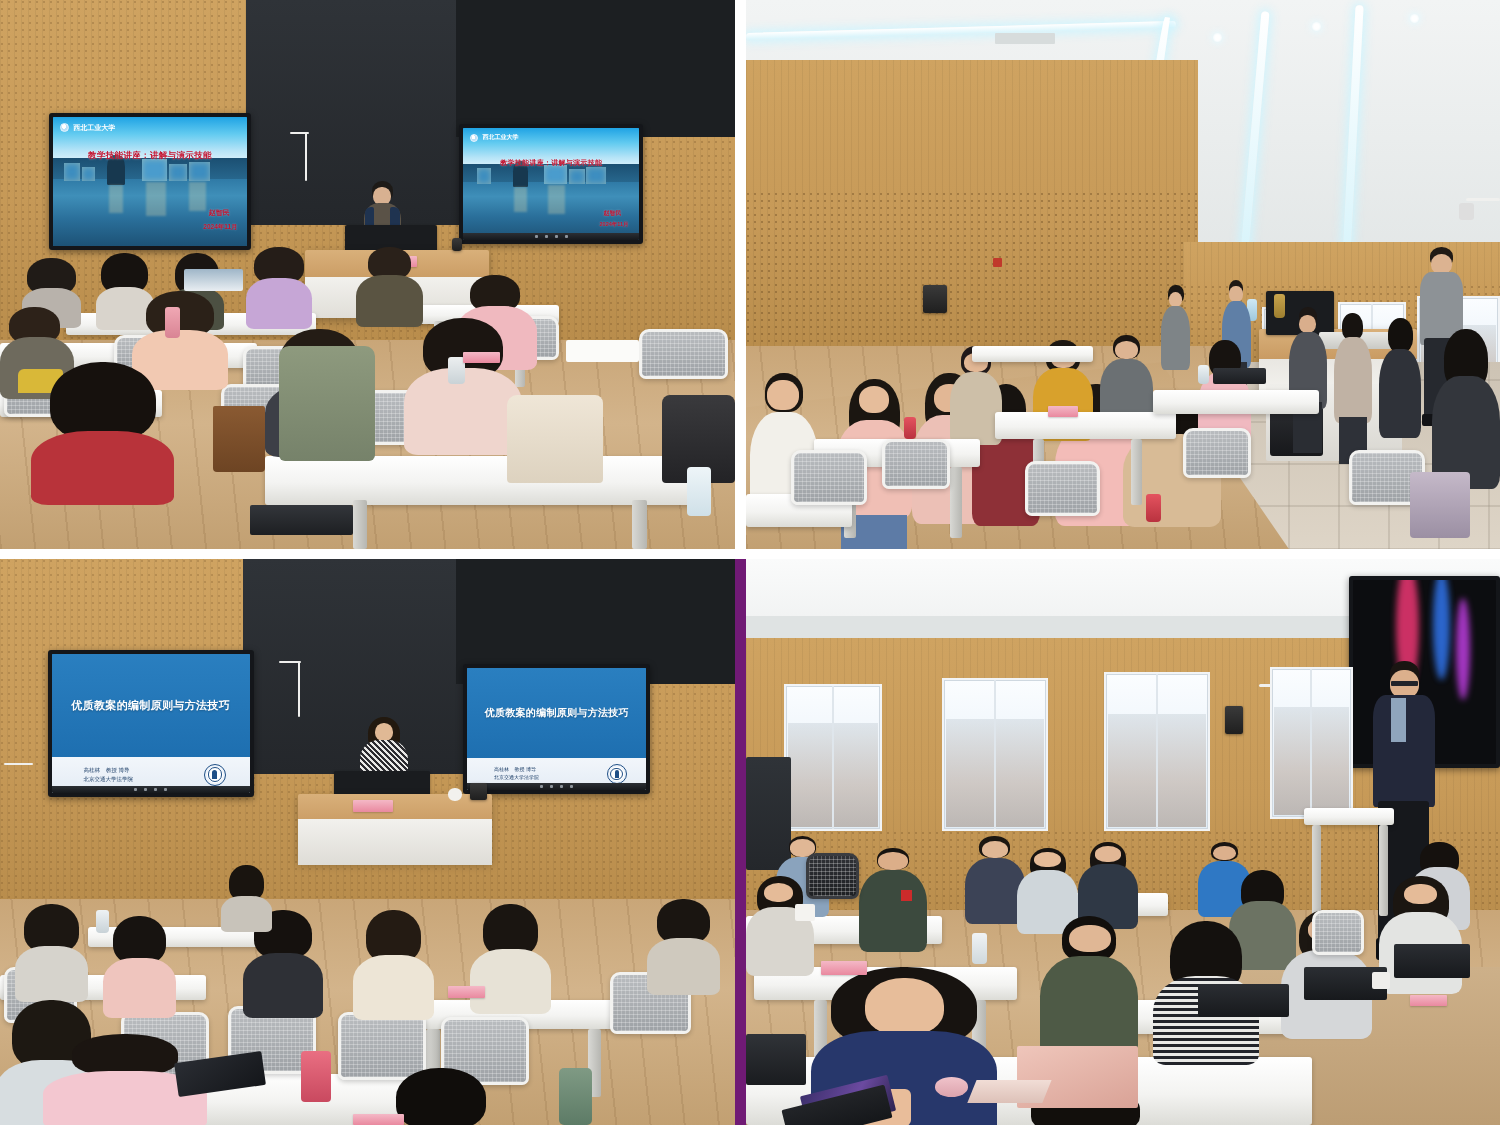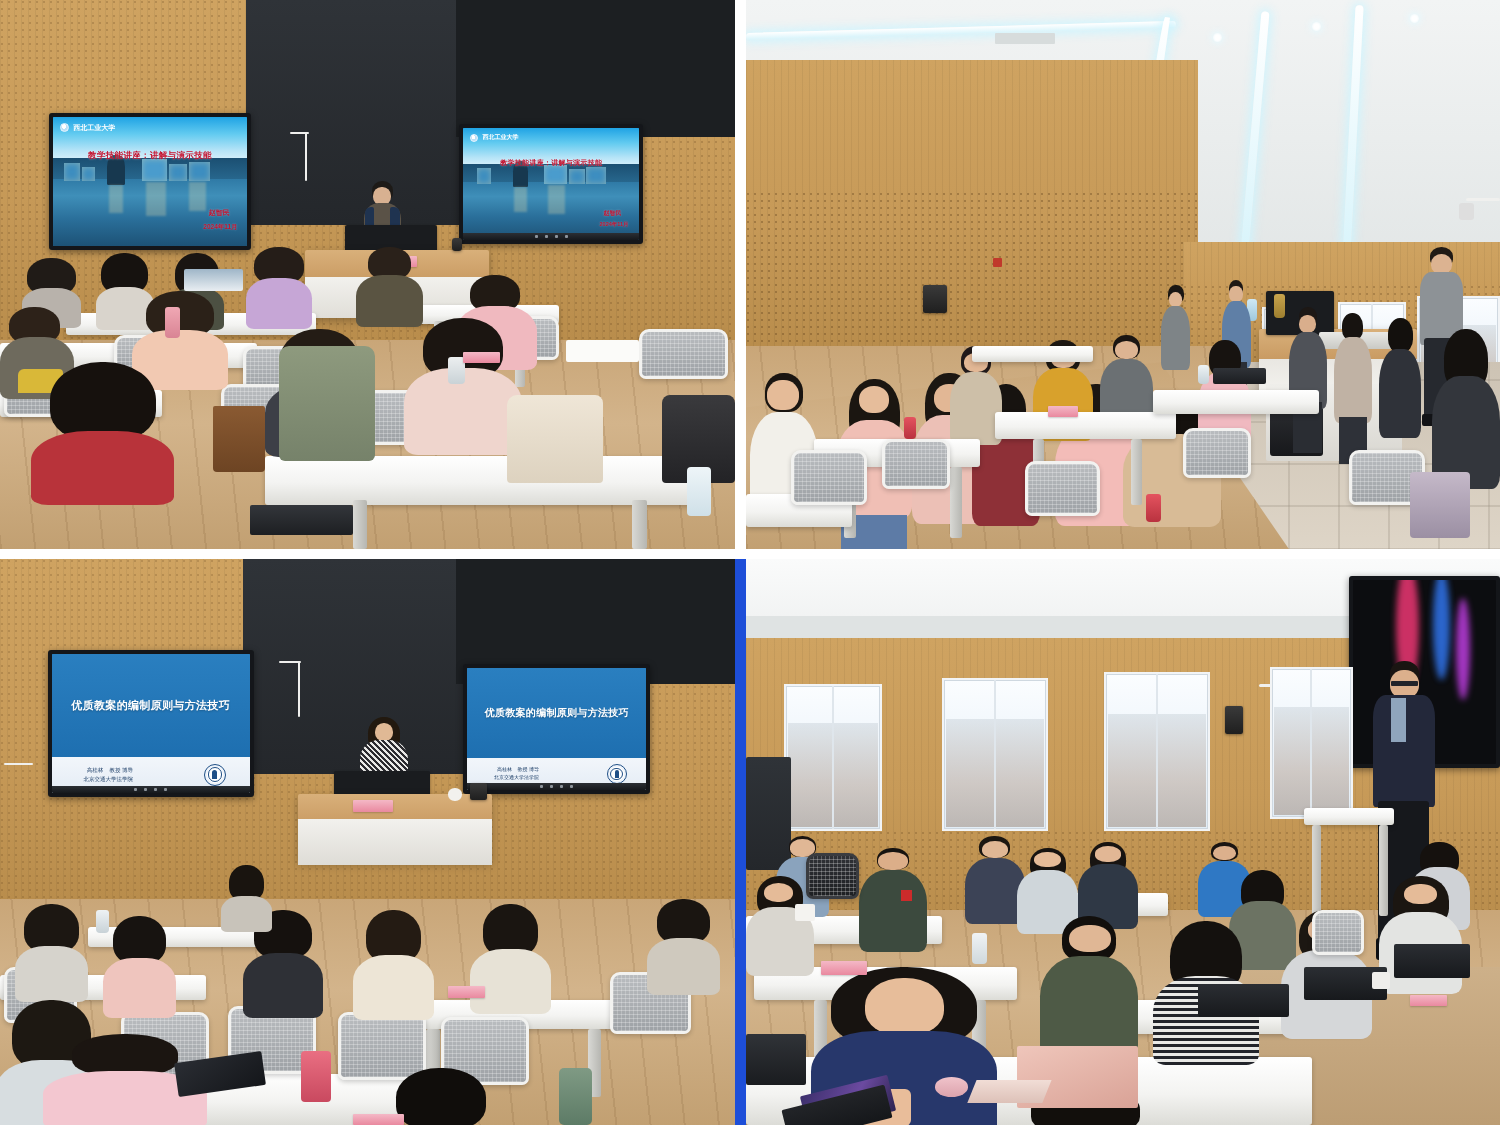--- a/index.html
+++ b/index.html
@@ -19,21 +19,21 @@
     grid-template-columns: 746px 754px;
     grid-template-rows: 559px 566px;
   }
   .photo {
     position: relative;
     overflow: hidden;
     background: #b9905a;
   }
   .photo.tl { border-right: 11px solid #fff; border-bottom: 10px solid #fff; }
   .photo.tr { border-bottom: 10px solid #fff; }
-  .photo.bl { border-right: 11px solid #1d4ed8; text-align: right; }
+  .photo.bl { border-right: 11px solid #701a75; }
   .scene { position: absolute; inset: 0; overflow: hidden; }
 
   
   .wall { position: absolute; }
   .ceiling { position: absolute; background: #e8eaea; }
   .floor { position: absolute; }
 
   
   .woodwall {
     background:

